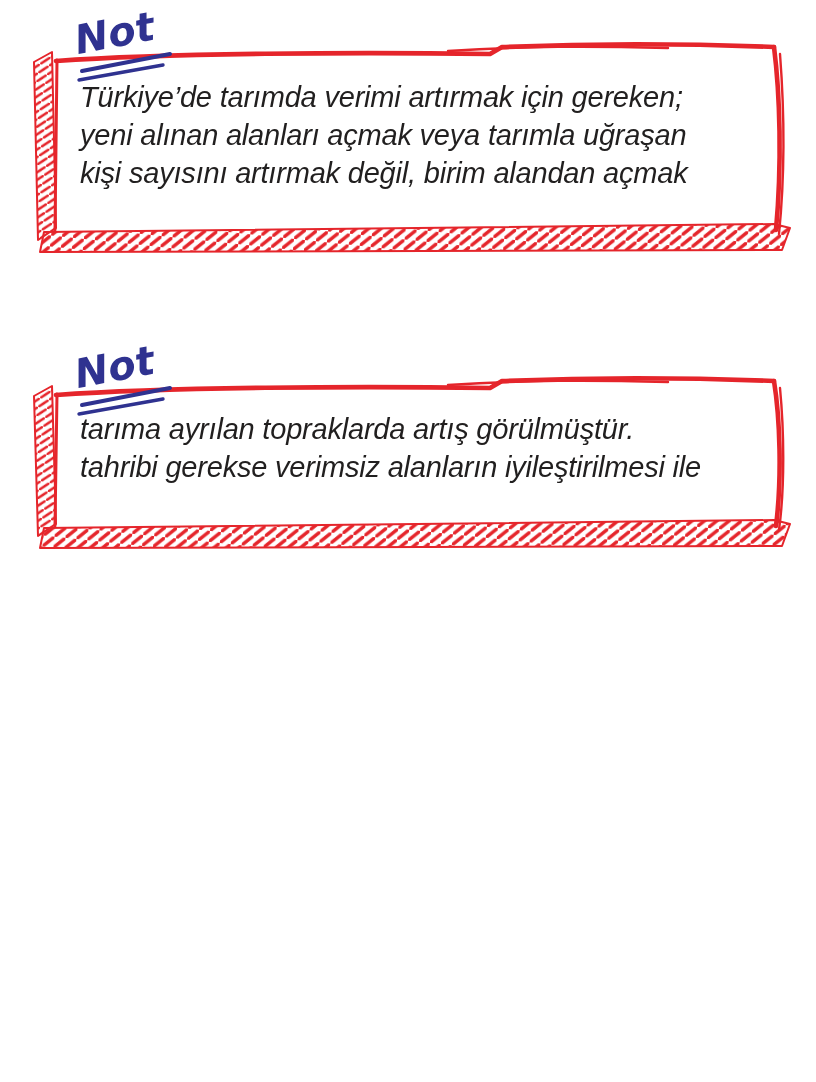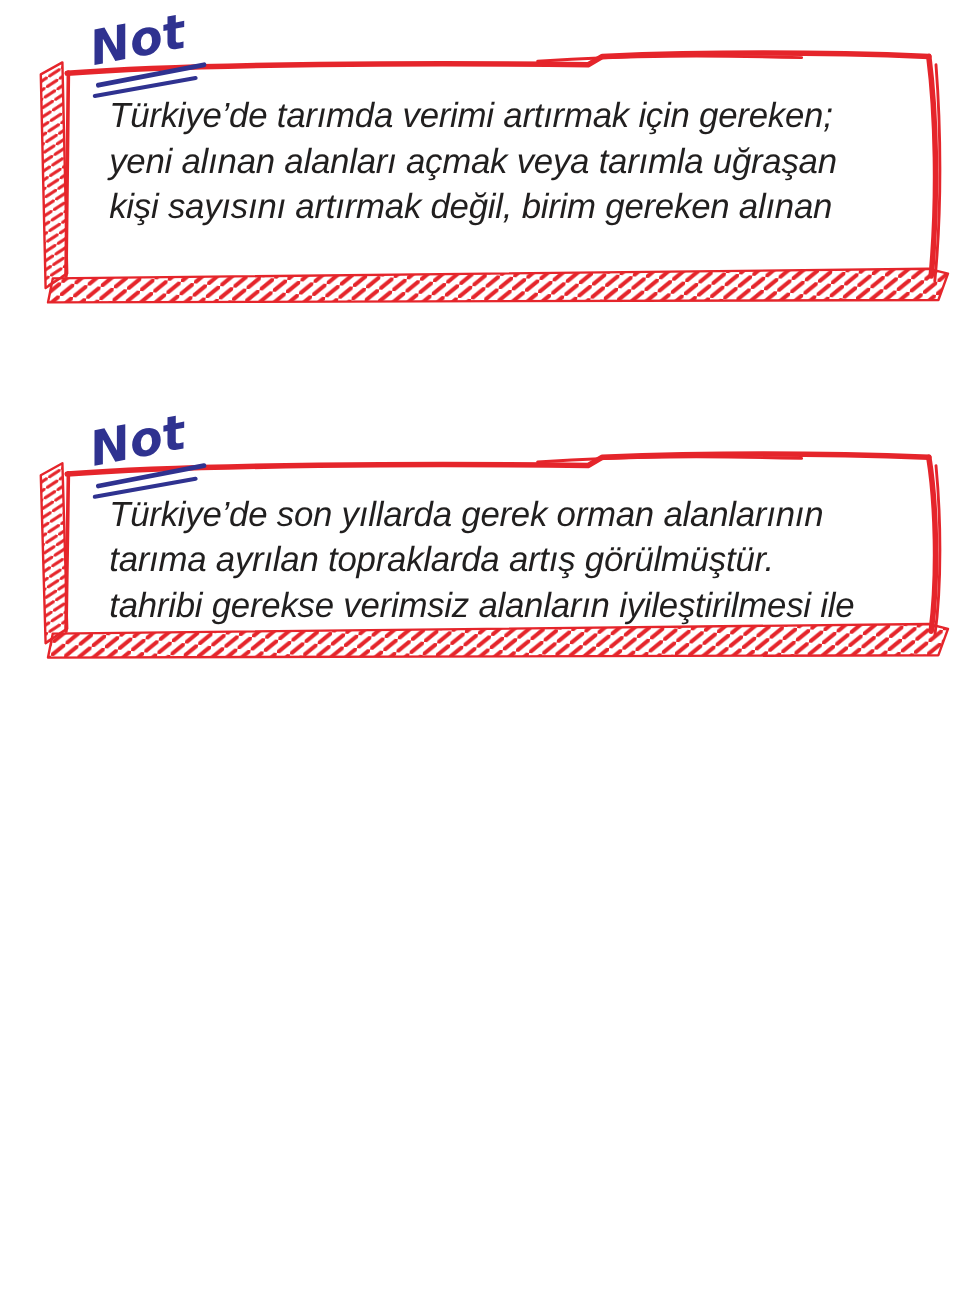--- a/index.html
+++ b/index.html
@@ -70,21 +70,21 @@
     left: 52px;
     right: 20px;
     font-style: italic;
     font-size: 29px;
     line-height: 38px;
     letter-spacing: -0.2px;
     color: var(--text_ink, #211f1f);
   }
   .nb1 .note-text { top: 44px; }
   .nb2 .note-text { top: 42px; }
-  .note-line { white-space: nowrap; margin-left: 11px; }
+  .note-line { white-space: nowrap; }
 </style>
 </head>
 <body style="background: rgb(255, 255, 255);">
 
 <section class="note-box nb1">
   <svg class="border-svg" viewBox="0 0 766 232" aria-hidden="true">
     <defs>
       <pattern id="b1-hatchA" width="9" height="9" patternUnits="userSpaceOnUse" patternTransform="rotate(12)">
         <path class="hatch-line" d="M0,9 L9,0" stroke-width="2.6"></path>
       </pattern>
@@ -110,21 +110,21 @@
     <g transform="rotate(-11 18 58)">
       <text class="not-text" x="12" y="46">Not</text>
     </g>
     <path class="not-underline" stroke-width="4" d="M14,64 L102,47"></path>
     <path class="not-underline" stroke-width="3.4" d="M11,73 L95,58"></path>
   </svg>
 
   <div class="note-text">
     <div class="note-line">Türkiye’de tarımda verimi artırmak için gereken;</div>
     <div class="note-line">yeni alınan alanları açmak veya tarımla uğraşan</div>
-    <div class="note-line">kişi sayısını artırmak değil, birim gereken alınan</div>
+    <div class="note-line">kişi sayısını artırmak değil, birim alandan açmak</div>
   </div>
 </section>
 
 <section class="note-box nb2">
   <svg class="border-svg" viewBox="0 0 766 194" aria-hidden="true">
     <defs>
       <pattern id="b2-hatchA" width="9" height="9" patternUnits="userSpaceOnUse" patternTransform="rotate(12)">
         <path class="hatch-line" d="M0,9 L9,0" stroke-width="2.6"></path>
       </pattern>
       <pattern id="b2-hatchB" width="11" height="11" patternUnits="userSpaceOnUse" patternTransform="rotate(6)">
@@ -142,17 +142,16 @@
 
   <svg class="not-svg" viewBox="0 0 170 92">
     <g transform="rotate(-11 18 58)">
       <text class="not-text" x="12" y="46">Not</text>
     </g>
     <path class="not-underline" stroke-width="4" d="M14,64 L102,47"></path>
     <path class="not-underline" stroke-width="3.4" d="M11,73 L95,58"></path>
   </svg>
 
   <div class="note-text">
-    <div class="note-line">Türkiye’de son yıllarda gerek orman alanlarının</div>
     <div class="note-line">tarıma ayrılan topraklarda artış görülmüştür.</div>
     <div class="note-line">tahribi gerekse verimsiz alanların iyileştirilmesi ile</div>
   </div>
 </section>
 
 </body></html>

